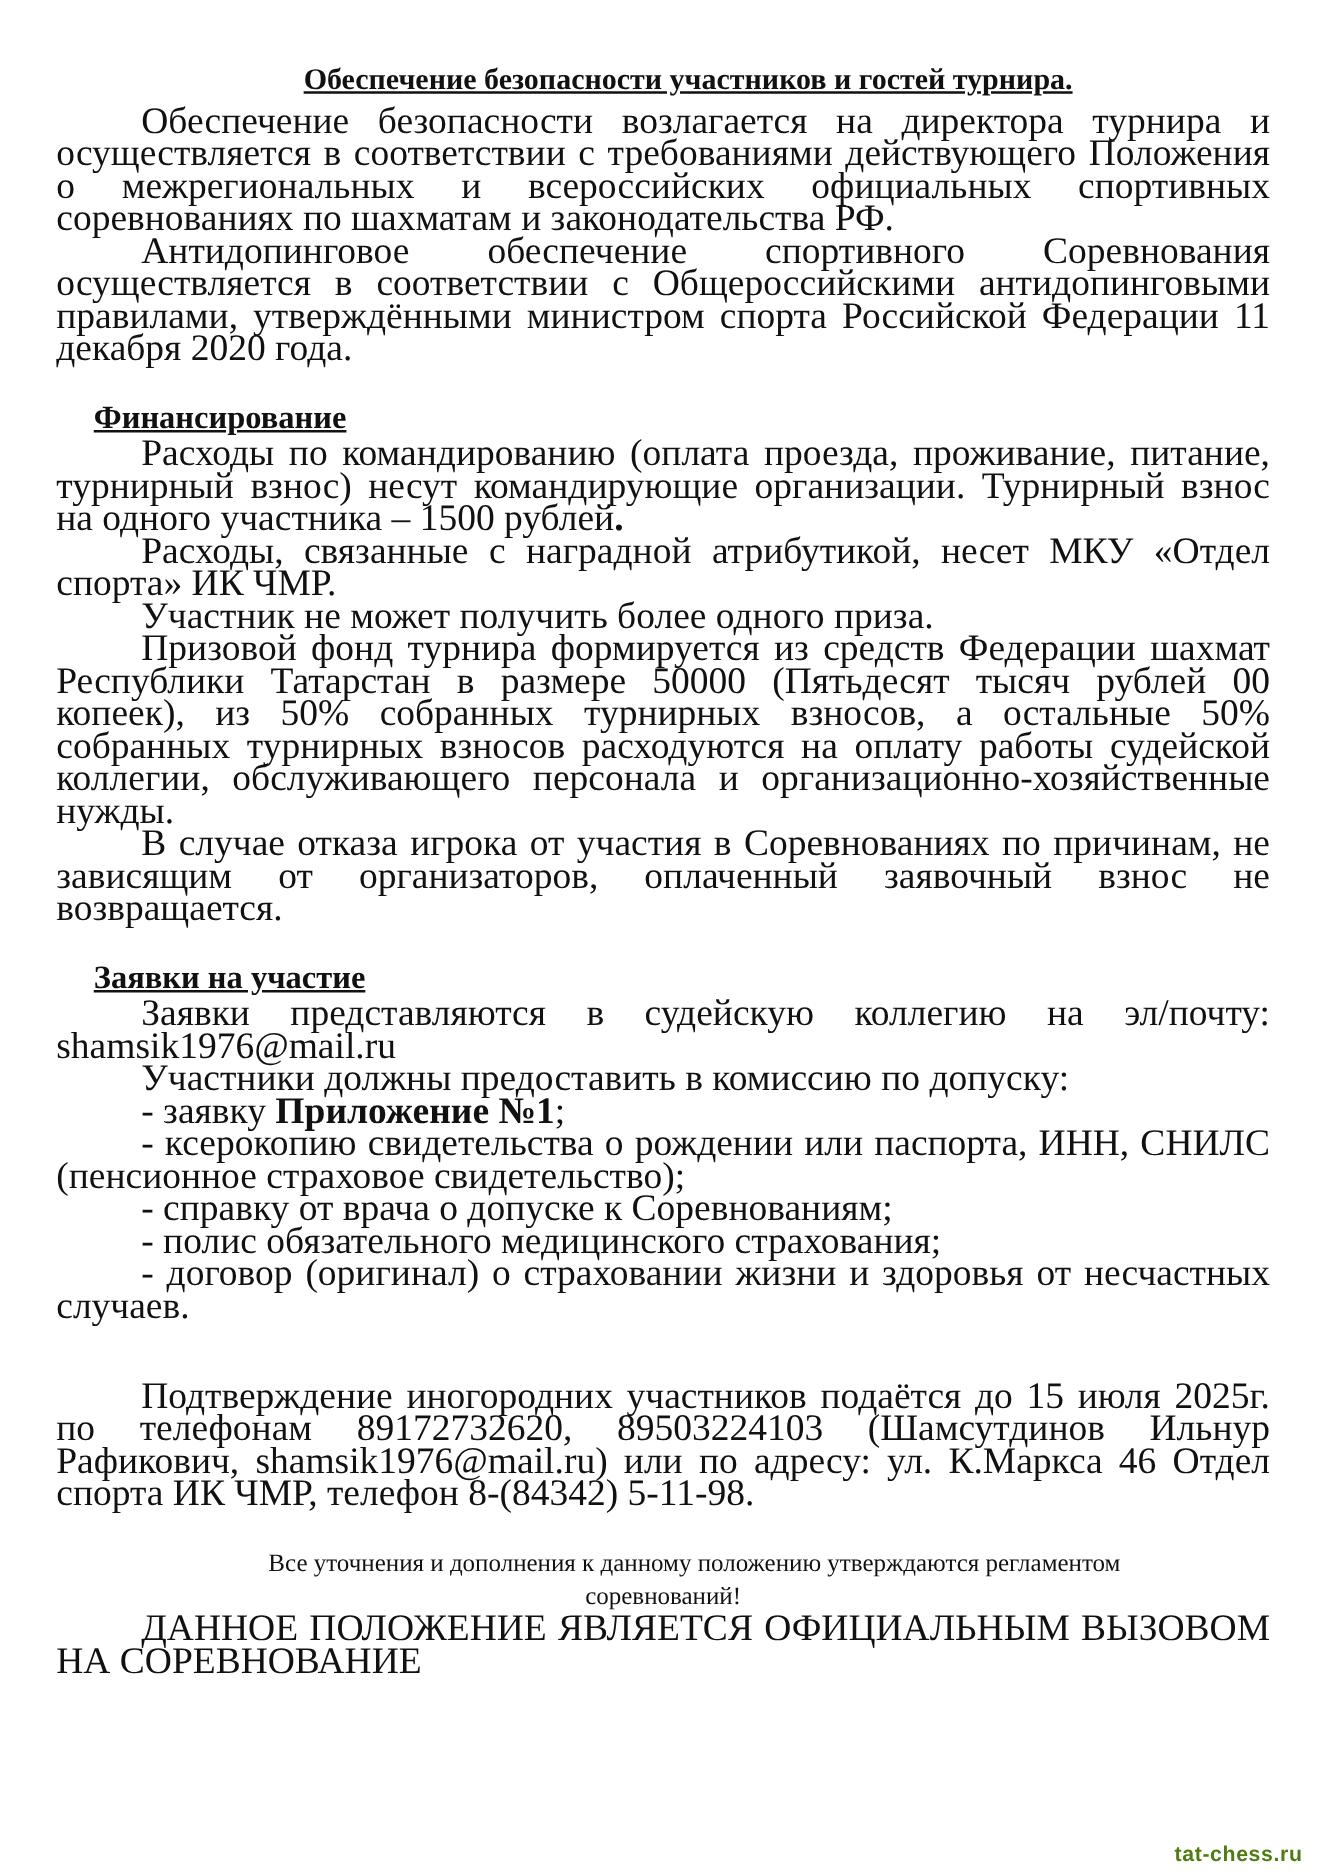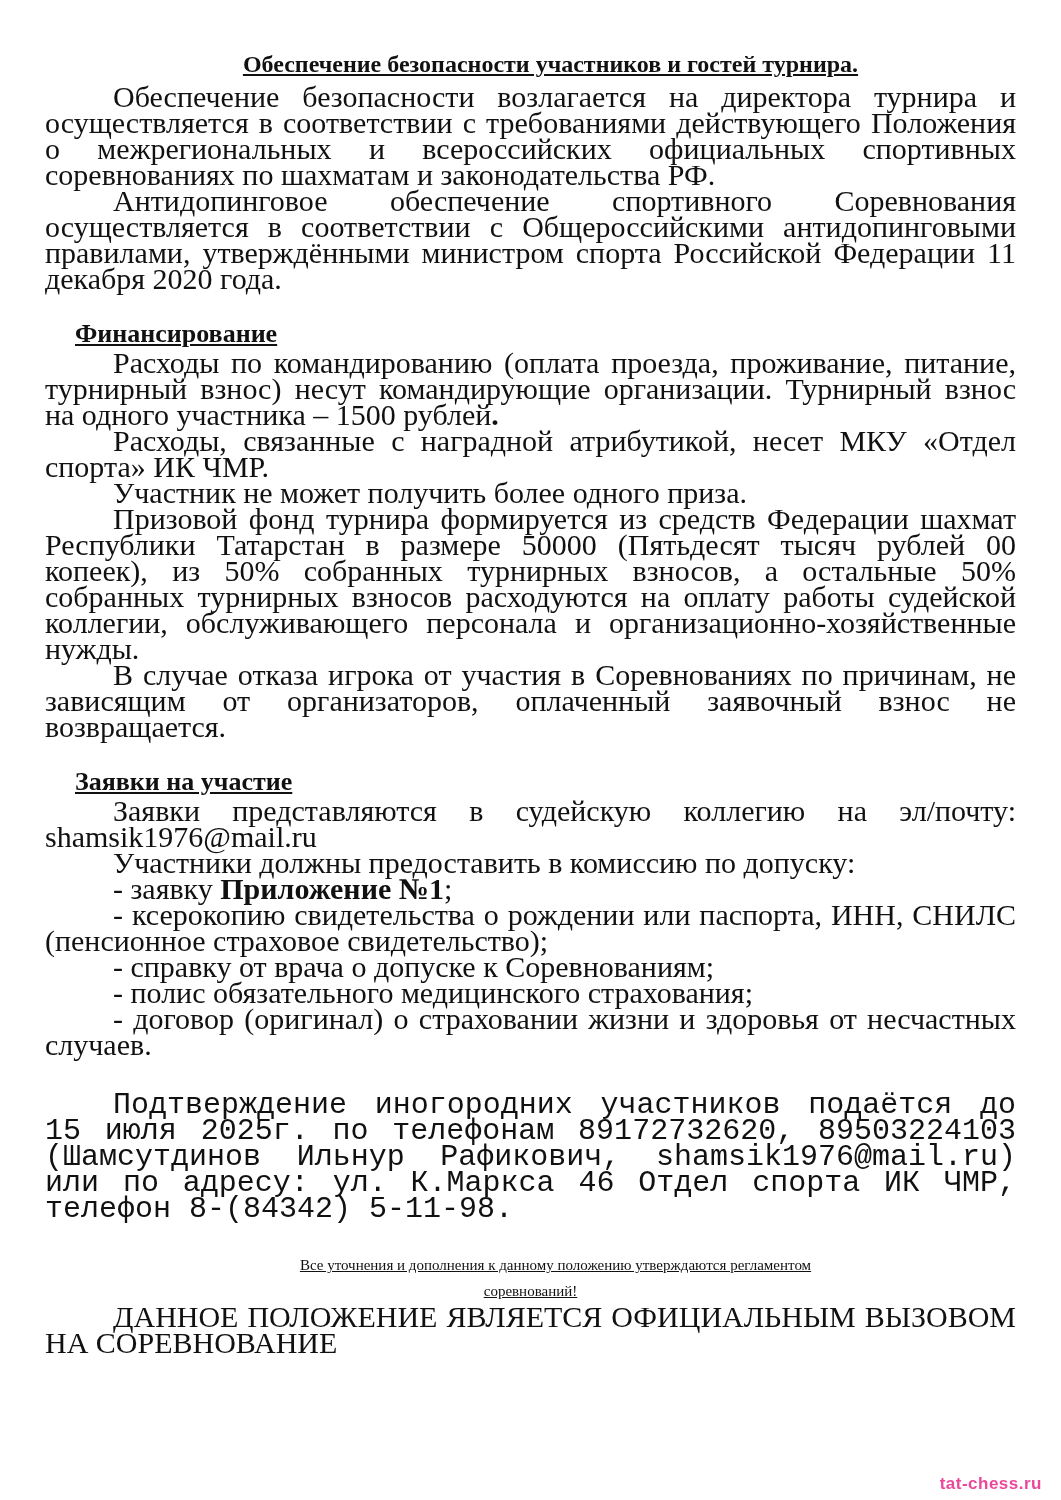--- a/index.html
+++ b/index.html
@@ -41,30 +41,28 @@
     margin: 26px 0 0 0;
   }
   p.body-par {
     font-size: 30px;
     line-height: 26px;
     text-align: justify;
     text-indent: 68px;
     margin: 0;
   }
   p.contact-par {
-    margin-top: 34px;
-    font-family: Liberation Mono, monospace;
+    margin-top: 46px;
   }
   .closing-note {
-    font-size: 15px;
+    font-size: 20px;
     line-height: 26px;
     text-align: center;
     text-indent: 50px;
     margin: 30px 0 0 0;
-    text-decoration: underline;
   }
   .closing-note .second-line {
     display: block;
     text-indent: 0;
   }
   .final-statement {
     font-size: 24px;
     font-weight: normal;
     line-height: 28px;
     text-align: center;
@@ -73,21 +71,21 @@
   }
   .bold-inline { font-weight: bold; }
   .watermark {
     position: absolute;
     right: 7px;
     bottom: 6px;
     font-family: "Liberation Sans", "DejaVu Sans", sans-serif;
     font-size: 17px;
     font-weight: bold;
     letter-spacing: 0.5px;
-    color: #ec4899;
+    color: #4d7c0f;
     text-shadow:
       -2px -2px 0 #ffffff, 2px -2px 0 #ffffff,
       -2px 2px 0 #ffffff, 2px 2px 0 #ffffff,
       0 -2px 0 #ffffff, 0 2px 0 #ffffff,
       -2px 0 0 #ffffff, 2px 0 0 #ffffff;
   }
 </style>
 </head>
 <body>
 

